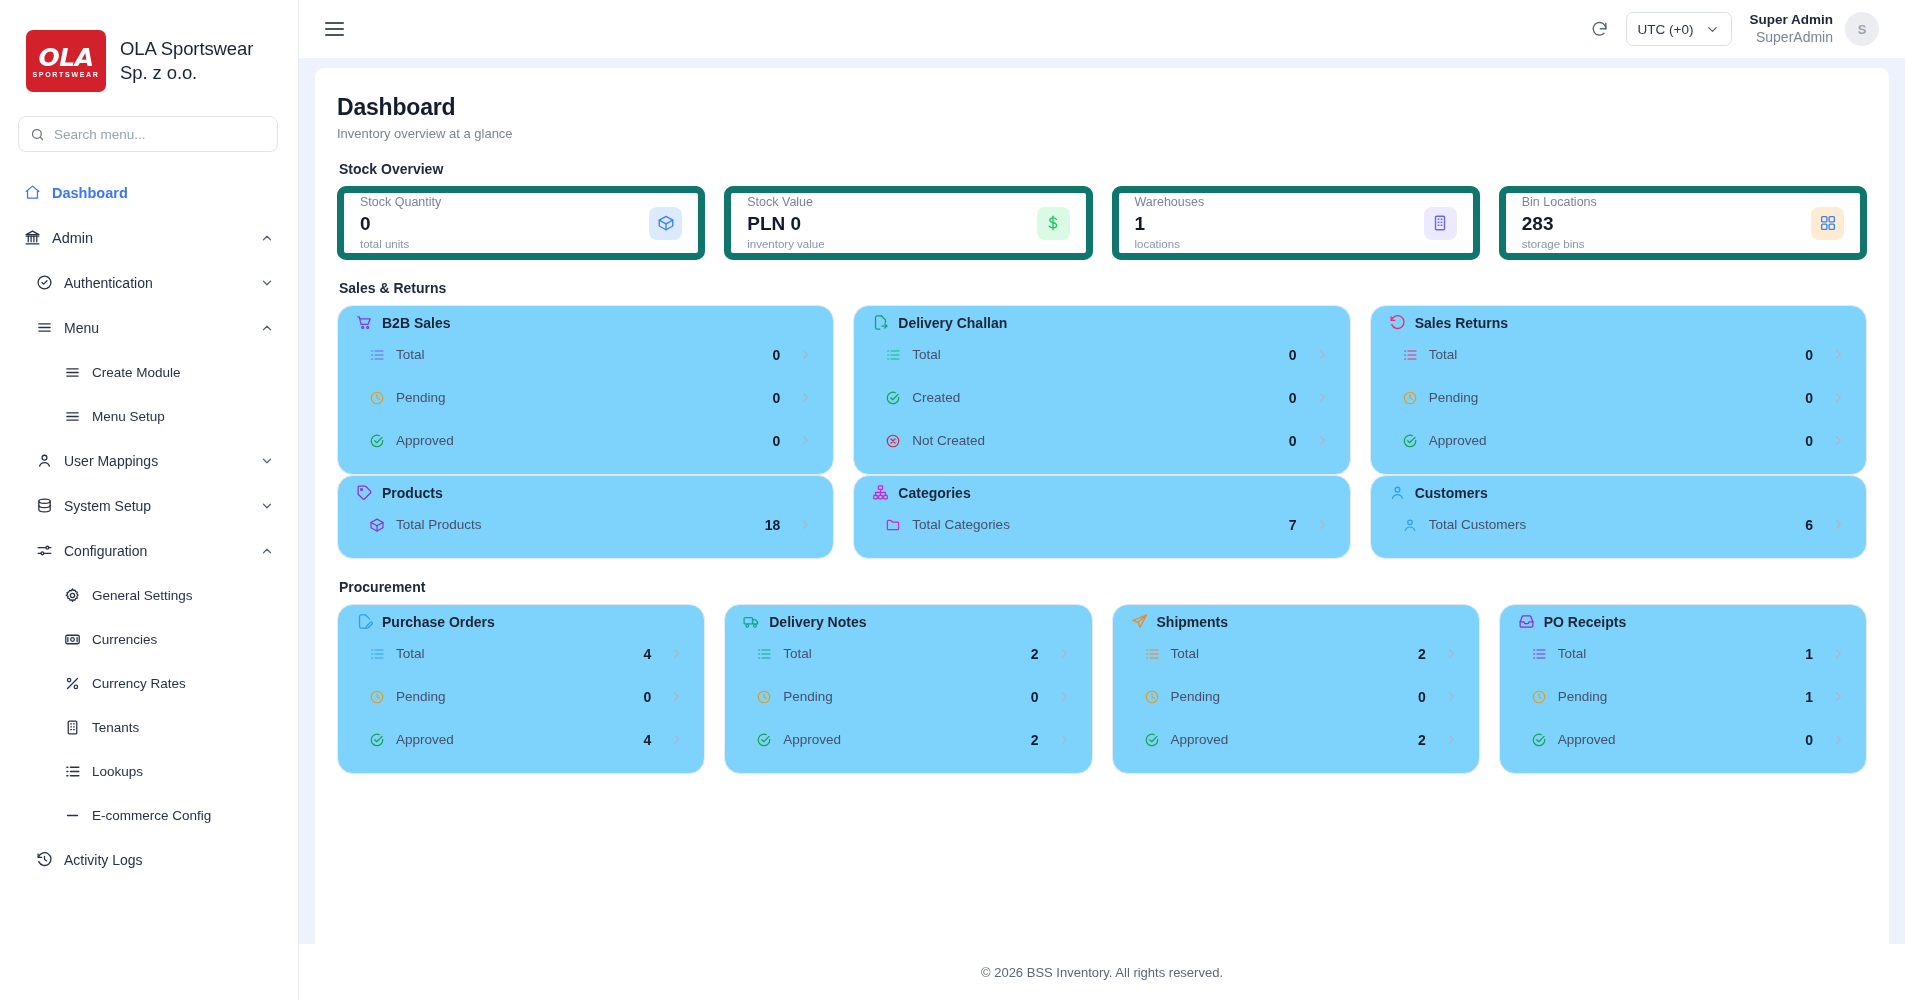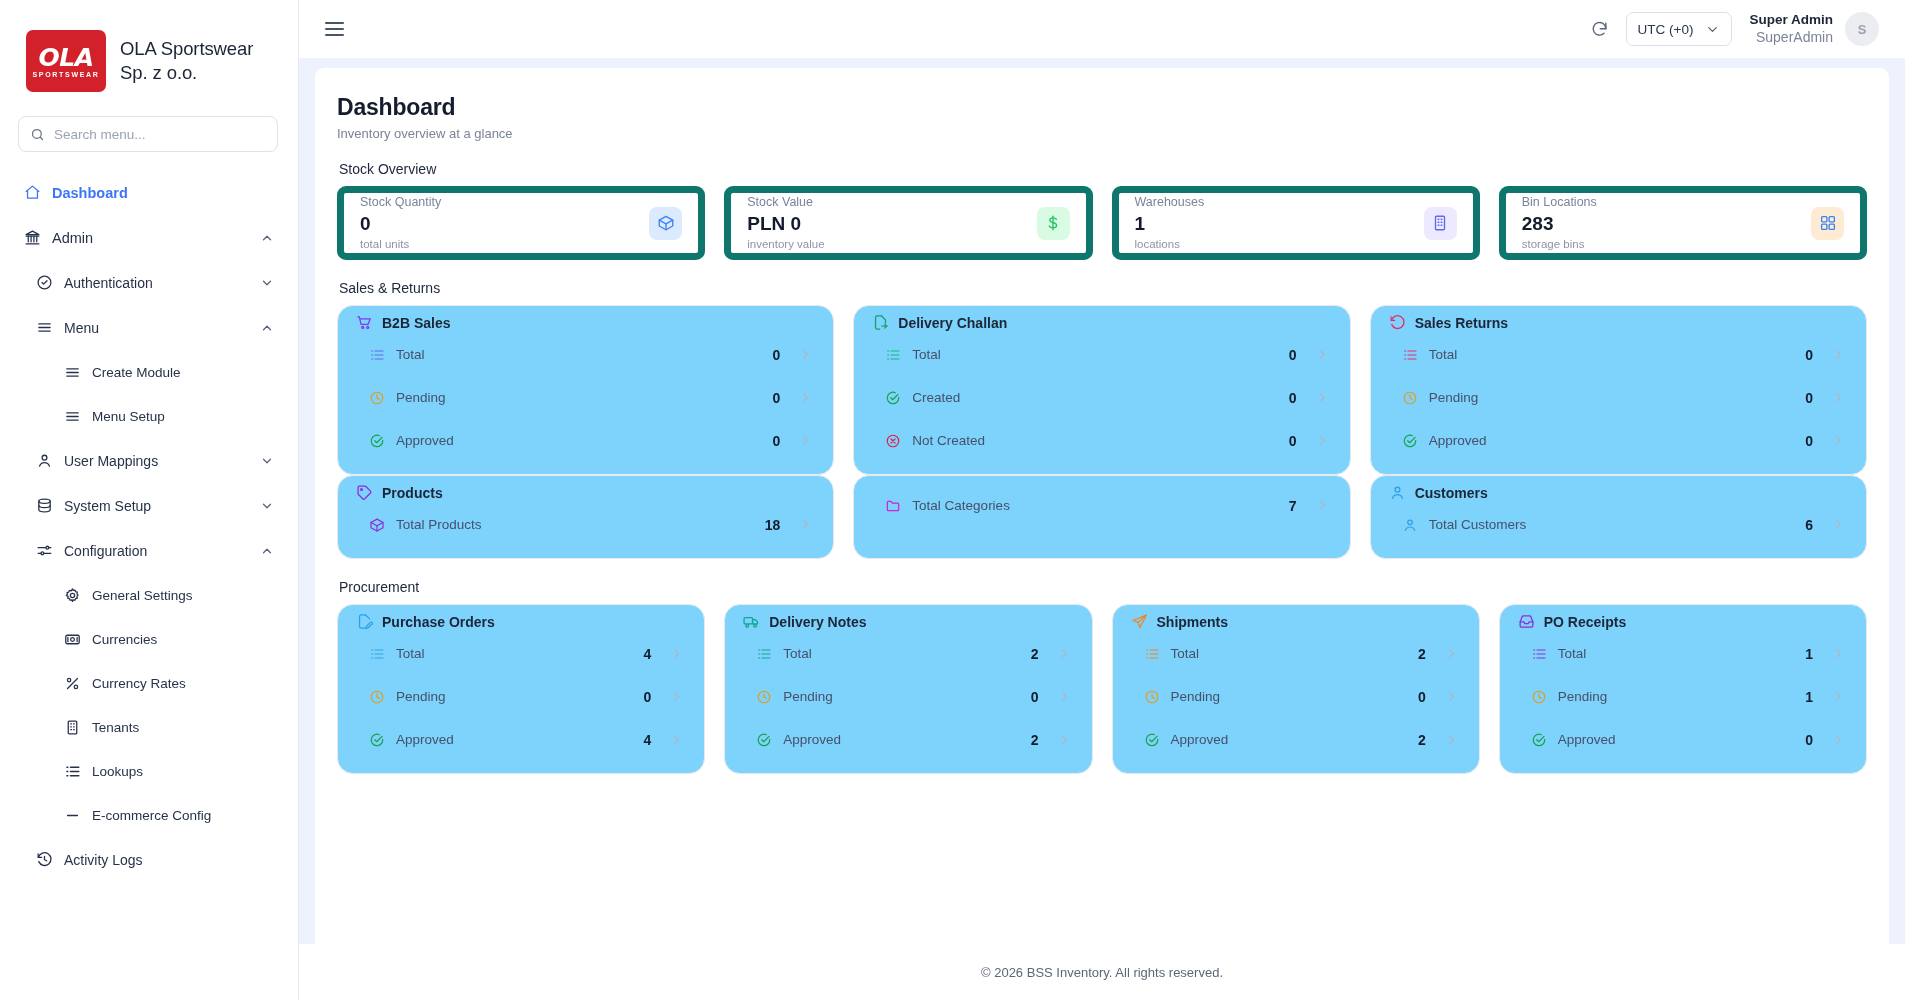--- a/index.html
+++ b/index.html
@@ -94,21 +94,21 @@
   }
 
   .content-wrap { flex: 1; background: #eef2fc; padding: 10px 16px 0 16px; overflow: hidden; }
   .page {
     background: #fff; border-radius: 9px; height: 886px;
     padding: 26px 22px 0 22px; overflow: hidden;
   }
   .page-title { font-size: 23px; font-weight: 700; color: #141c2e; letter-spacing: -0.2px; }
   .page-sub { font-size: 13px; color: #7a8496; margin-top: 5px; }
 
-  .sec-title { font-size: 14px; font-weight: 400; color: #202a3e; margin: 20px 0 9px 2px; }
+  .sec-title { font-size: 14px; font-weight: 700; color: #202a3e; margin: 20px 0 9px 2px; }
 
   
   .kpi-row { display: flex; gap: 19px; }
   .kpi {
     flex: 1; border: 7px solid #0f766e; border-radius: 9px;
     height: 74px; padding: 12px 16px;
     display: flex; align-items: center; justify-content: space-between;
     background: #fff;
   }
   .kpi-label { font-size: 12.5px; color: #79849a; line-height: 1.3; }
@@ -637,20 +637,32 @@
            <span class="rlbl">Total Products</span>
            <span class="rval">18</span>
            <span class="rchev">
                   <svg width="15" height="15" viewBox="0 0 24 24" fill="none" stroke="currentColor" stroke-width="2" stroke-linecap="round" stroke-linejoin="round">
                     <path d="M9 6l6 6-6 6"></path>
                   </svg>
                 </span>
          </div>
             </div>
             <div class="card">
+              <div class="card-head">
+         <span style="color:#d41fd4;display:flex">
+                  <svg width="17" height="17" viewBox="0 0 24 24" fill="none" stroke="currentColor" stroke-width="1.8" stroke-linecap="round" stroke-linejoin="round">
+                    <rect x="9" y="2.6" width="6" height="5" rx="1"></rect>
+                    <rect x="2.5" y="16" width="5" height="5" rx="1"></rect>
+                    <rect x="9.5" y="16" width="5" height="5" rx="1"></rect>
+                    <rect x="16.5" y="16" width="5" height="5" rx="1"></rect>
+                    <path d="M12 7.6v4.4M5 16v-4h14v4M12 12v4"></path>
+                  </svg>
+                </span>
+         <span class="card-title">Categories</span>
+       </div>
               <div class="row">
            <span style="color:#d41fd4;display:flex">
                   <svg width="16" height="16" viewBox="0 0 24 24" fill="none" stroke="currentColor" stroke-width="1.8" stroke-linecap="round" stroke-linejoin="round">
                     <path d="M3.5 6.5A1.5 1.5 0 0 1 5 5h4l2 2.6h8a1.5 1.5 0 0 1 1.5 1.5v8.4A1.5 1.5 0 0 1 19 19H5a1.5 1.5 0 0 1-1.5-1.5z"></path>
                   </svg>
                 </span>
            <span class="rlbl">Total Categories</span>
            <span class="rval">7</span>
            <span class="rchev">
                   <svg width="15" height="15" viewBox="0 0 24 24" fill="none" stroke="currentColor" stroke-width="2" stroke-linecap="round" stroke-linejoin="round">

